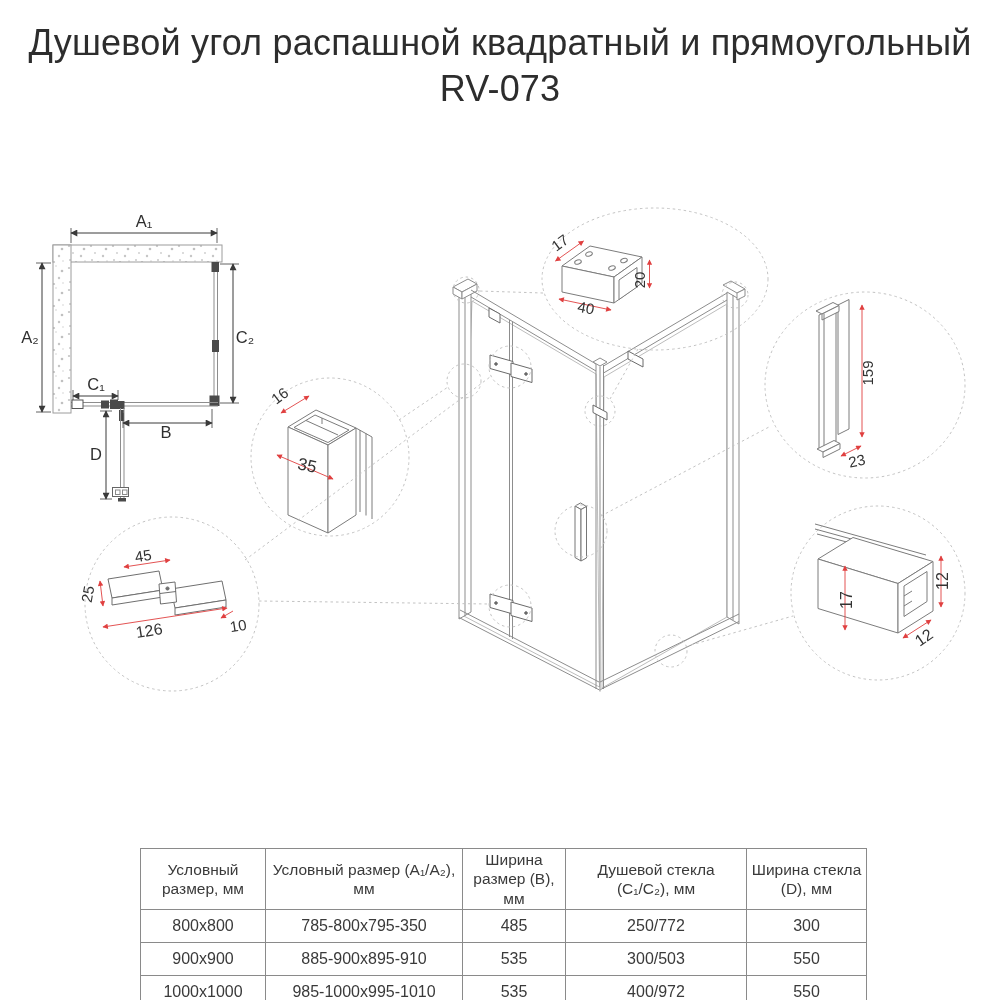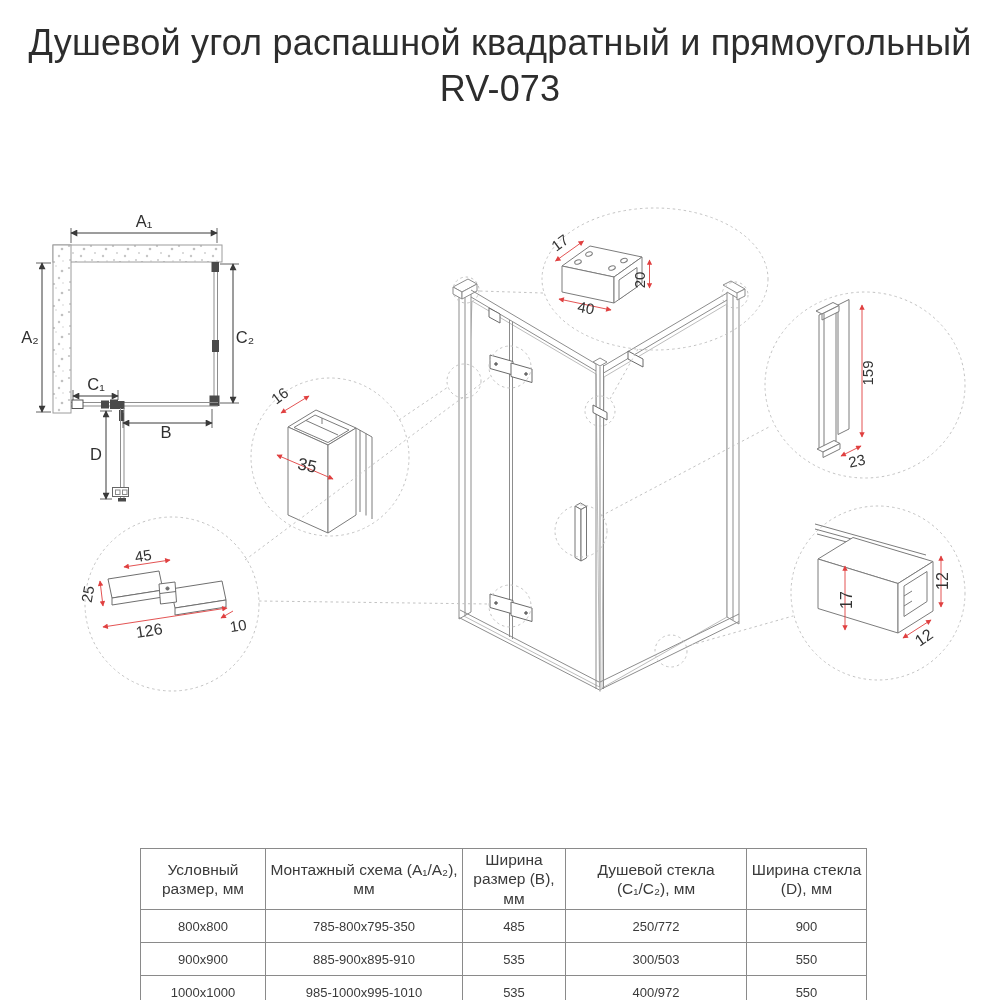--- a/index.html
+++ b/index.html
@@ -8,21 +8,21 @@
   .title-block{position:absolute;top:20px;left:0;width:1000px;text-align:center;
         color:#2d2d2d;font-size:36px;line-height:1.28;letter-spacing:.2px;}
   svg{position:absolute;top:0;left:0;}
   .t-plan{font-family:"Liberation Sans","DejaVu Sans",sans-serif;font-size:16.5px;fill:#2f2f2f;}
   .t-dim{font-family:"Liberation Sans","DejaVu Sans",sans-serif;font-size:15px;fill:#333;}
   .spec-table{position:absolute;left:140px;top:848px;width:726px;border-collapse:collapse;
         table-layout:fixed;color:#3a3a3a;}
   .spec-table th,.spec-table td{border:1.4px solid #8a8a8a;text-align:center;
         vertical-align:middle;padding:1px 4px;}
   .spec-table th{height:45px;font-weight:normal;font-size:15.5px;line-height:1.25;}
-  .spec-table td{height:30px;font-size:13px;}
+  .spec-table td{height:30px;font-size:16px;}
 </style>
 </head>
 <body>
 
 <div class="page">
 
   <div class="title-block">
     <div>Душевой угол распашной квадратный и прямоугольный RV-073</div>
   </div>
 
@@ -302,33 +302,33 @@
     <colgroup>
       <col style="width:125px">
         <col style="width:197px">
         <col style="width:103px">
       <col style="width:181px">
         <col style="width:120px">
     </colgroup>
     <thead>
       <tr>
         <th>Условный размер, мм</th>
-        <th>Монтажный схема (A₁/A₂), мм</th>
+        <th>Условный размер (A₁/A₂), мм</th>
         <th>Ширина размер (B), мм</th>
         <th>Душевой стекла (C₁/C₂), мм</th>
         <th>Ширина стекла (D), мм</th>
       </tr>
     </thead>
     <tbody>
       <tr>
         <td>800x800</td>
         <td>785-800x795-350</td>
         <td>485</td>
         <td>250/772</td>
-        <td>900</td>
+        <td>300</td>
       </tr>
       <tr>
         <td>900x900</td>
         <td>885-900x895-910</td>
         <td>535</td>
         <td>300/503</td>
         <td>550</td>
       </tr>
       <tr>
         <td>1000x1000</td>

